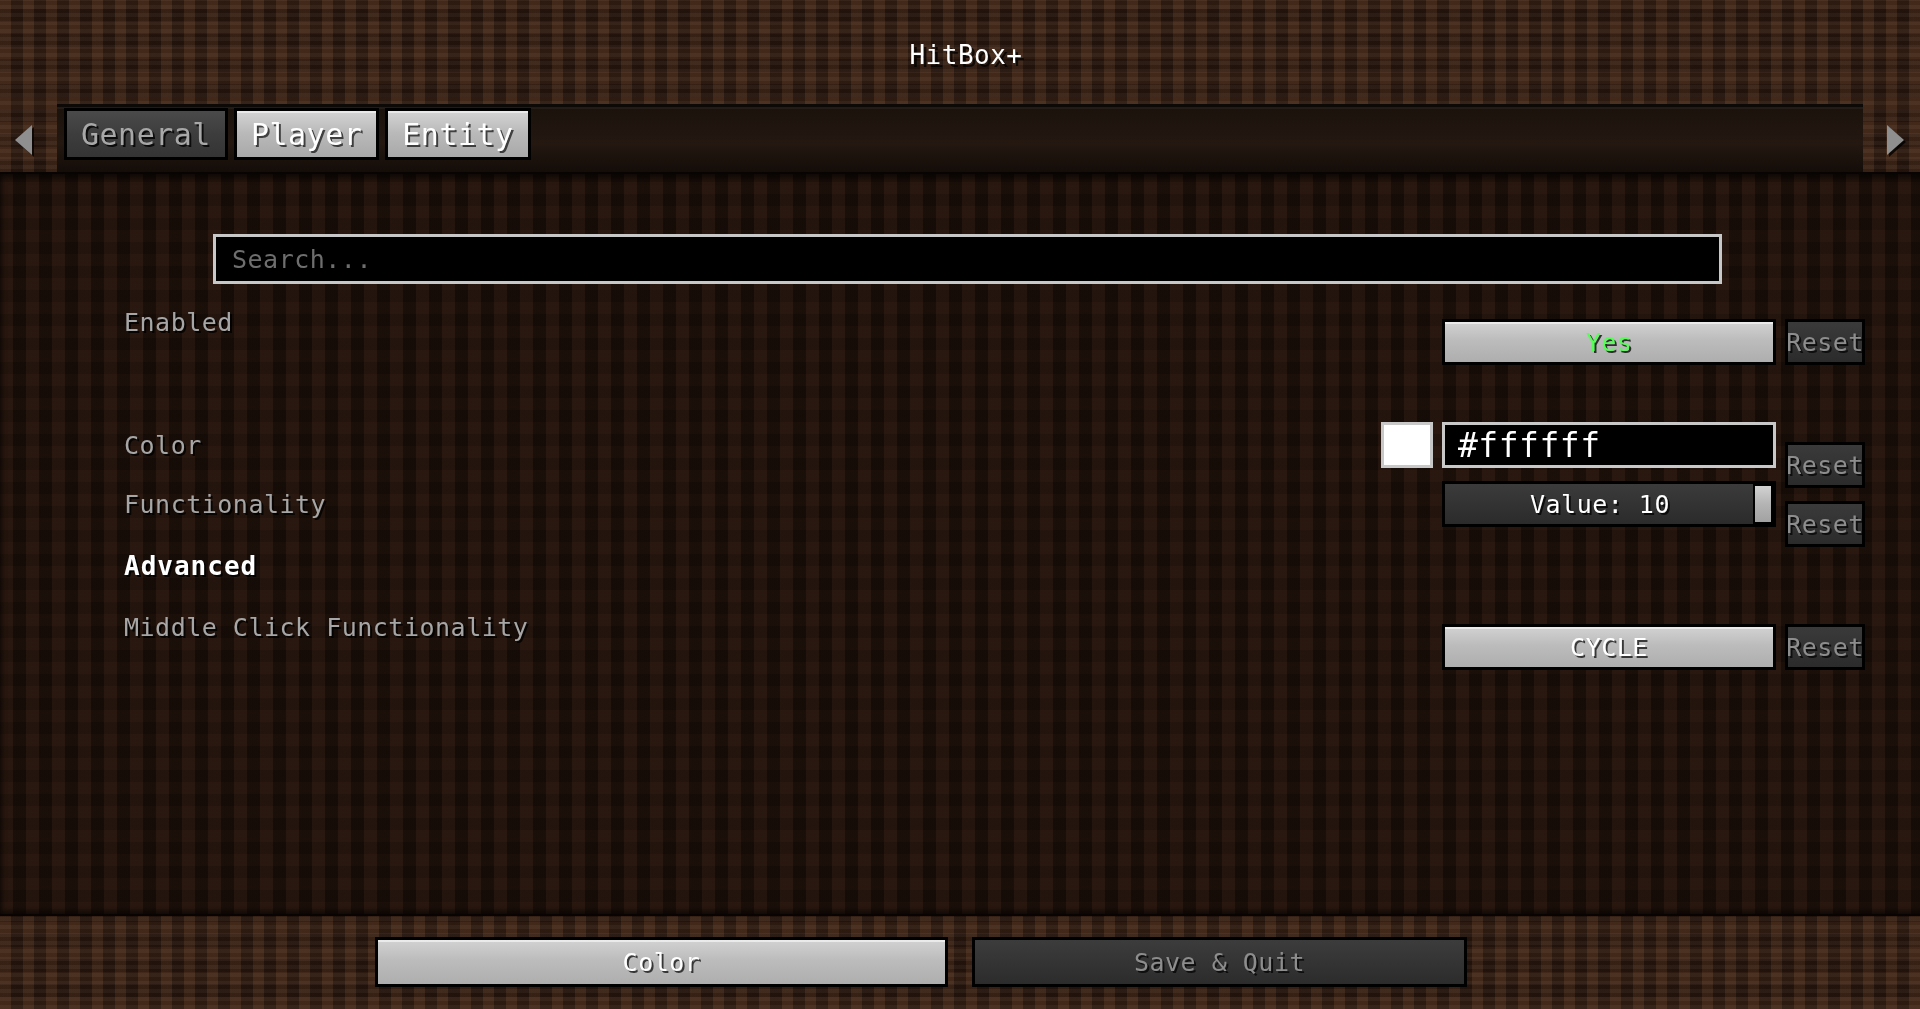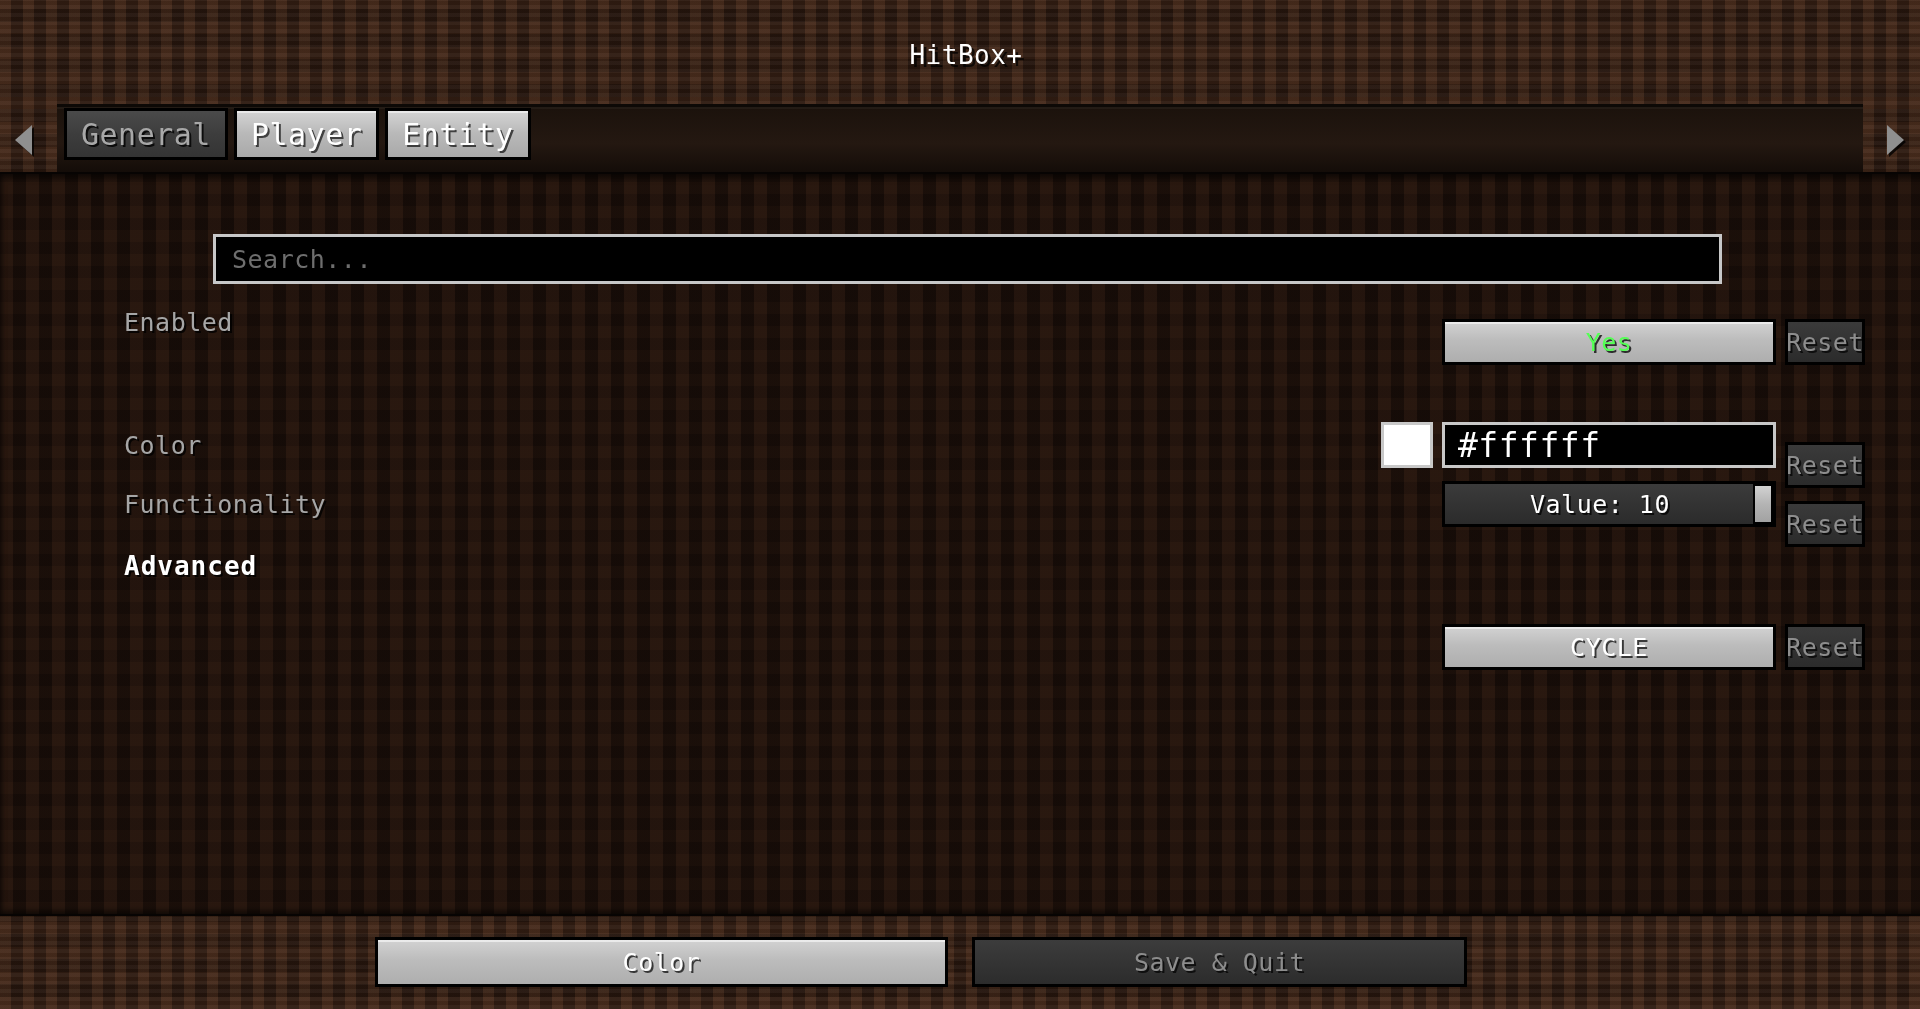--- a/index.html
+++ b/index.html
@@ -385,20 +385,21 @@
           <span>Reset</span>
         </div>
       </div>
     </div>
 
     <div class="row" style="top:368px;">
       <div class="section-header">Advanced</div>
     </div>
 
     <div class="row" style="top:429px;">
+      <div class="row-label">Middle Click Functionality</div>
       <div class="controls">
         <div class="btn btn-light ctl-main">
           <span>CYCLE</span>
         </div>
         <div class="btn btn-disabled ctl-reset">
           <span>Reset</span>
         </div>
       </div>
     </div>
 

